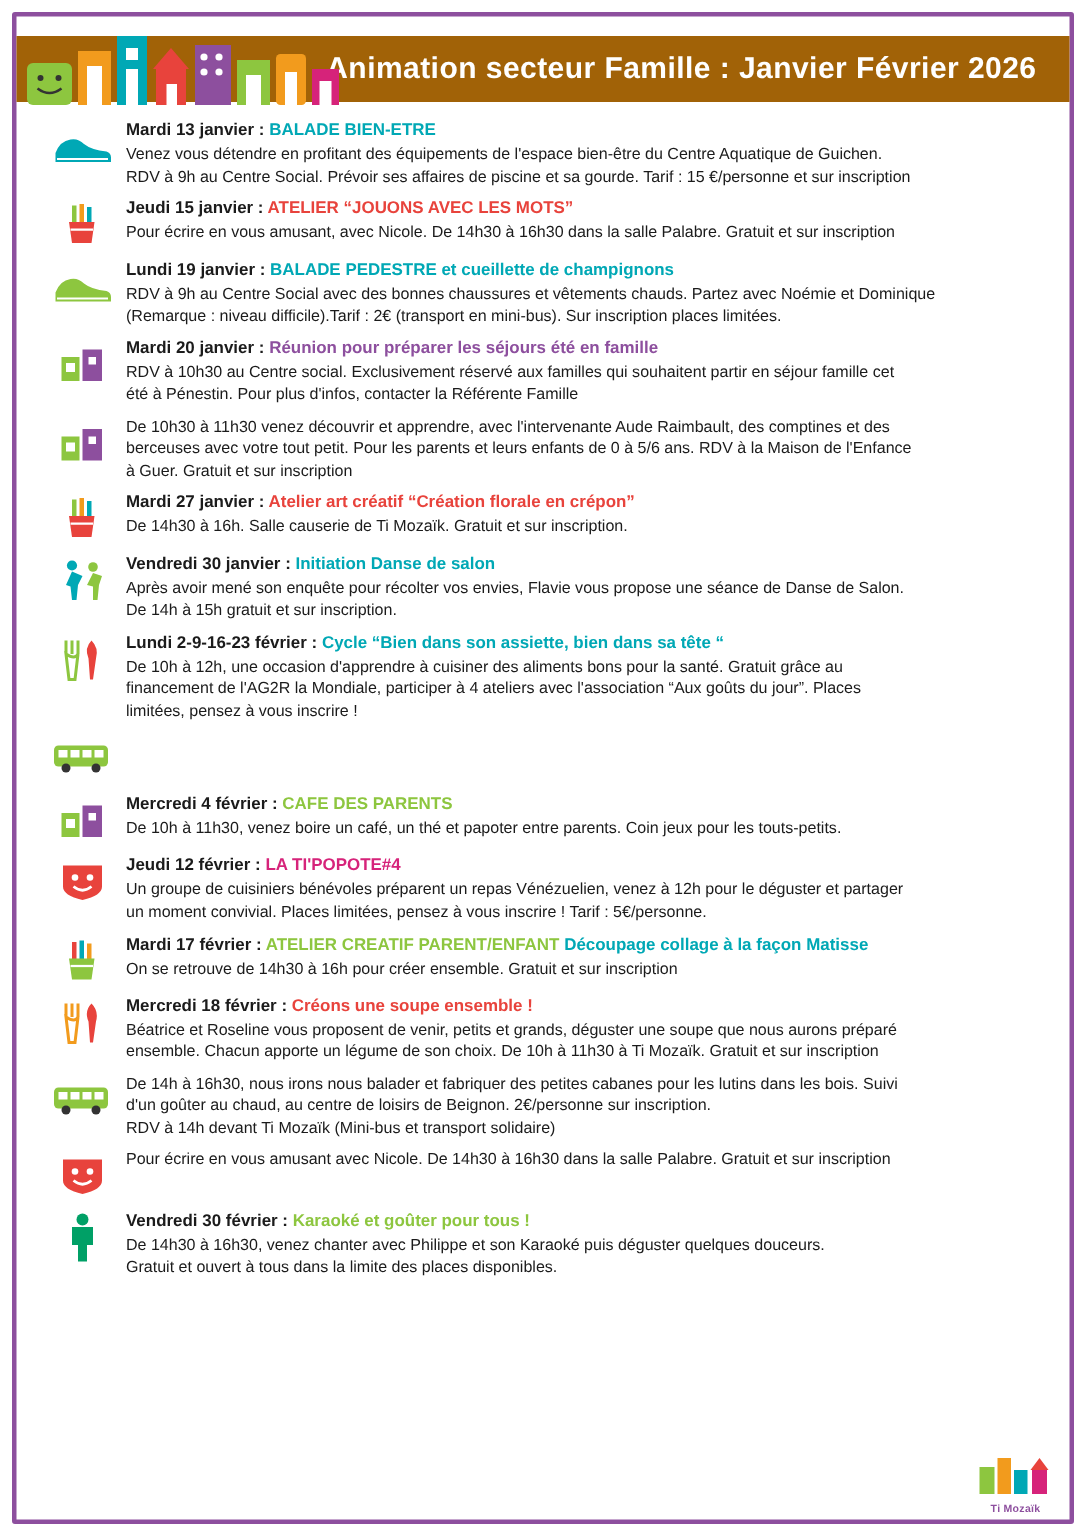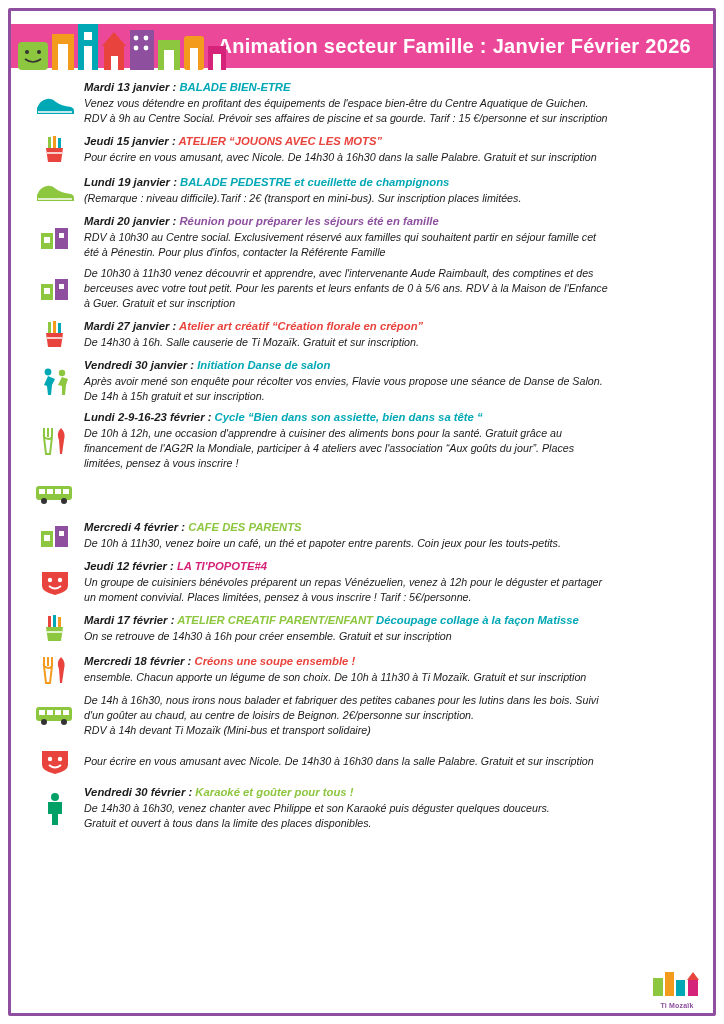--- a/index.html
+++ b/index.html
@@ -26,21 +26,21 @@
     border: 3px solid #8d4f9e;
     border-radius: 2px;
   }
   
   .header {
     position: absolute;
     left: 11px;
     top: 24px;
     width: 702px;
     height: 44px;
-    background: #ec4899;
+    background: #a16207;
     display: flex;
     align-items: center;
     justify-content: flex-end;
     padding-right: 22px;
     z-index: 3;
   }
   .header-title {
     color: #ffffff;
     font-size: 20px;
     font-weight: bold;
@@ -61,23 +61,22 @@
     position: absolute;
     left: 18px;
     top: 76px;
     width: 688px;
     bottom: 18px;
     padding: 4px 10px 0 10px;
     overflow: hidden;
   }
   .entry {
     display: flex;
-    align-items: center;
+    align-items: flex-start;
     margin-bottom: 7px;
-    font-style: italic;
   }
   .entry-icon {
     flex: 0 0 54px;
     width: 54px;
     height: 34px;
     display: flex;
     align-items: center;
     justify-content: center;
     padding-top: 2px;
   }
@@ -207,20 +206,21 @@
         <svg width="42" height="24" viewBox="0 0 42 24">
             <path d="M3 16 q3 -8 10 -9 q5 -1 9 3 q5 4 15 5 q3 1 3 4 l0 3 l-37 0 z" fill="#8dc63f"></path>
             <path d="M4 20 h34" stroke="#ffffff" stroke-width="1.4"></path>
           </svg>
       </div>
       <div class="entry-body">
         <div class="entry-title">
           <span class="entry-date">Lundi 19 janvier : </span><span class="entry-head" style="color:#00a8b5">BALADE PEDESTRE et cueillette de champignons</span>
         </div>
         <div class="entry-desc">
+          <span class="line">RDV à 9h au Centre Social avec des bonnes chaussures et vêtements chauds. Partez avec Noémie et Dominique</span>
           <span class="line">(Remarque : niveau difficile).Tarif : 2€ (transport en mini-bus). Sur inscription places limitées.</span>
         </div>
       </div>
     </div>
 
     <div class="entry">
       <div class="entry-icon">
         <svg width="34" height="26" viewBox="0 0 34 26">
             <rect x="3" y="8" width="12" height="16" fill="#8dc63f"></rect>
             <rect x="17" y="3" width="13" height="21" fill="#8d4f9e"></rect>
@@ -396,20 +396,21 @@
         <svg width="26" height="30" viewBox="0 0 26 30">
             <path d="M6 2 v9 M10 2 v9 M2 2 v9 M2 11 q6 4 8 0 l-2 17 h-4 z" stroke="#f29b1d" stroke-width="2" fill="none"></path>
             <path d="M19 2 q5 5 3 12 l-2 14 h-2 l-1 -14 q-3 -7 2 -12 z" fill="#e8433c"></path>
           </svg>
       </div>
       <div class="entry-body">
         <div class="entry-title">
           <span class="entry-date">Mercredi 18 février : </span><span class="entry-head" style="color:#e8433c">Créons une soupe ensemble !</span>
         </div>
         <div class="entry-desc">
+          <span class="line">Béatrice et Roseline vous proposent de venir, petits et grands, déguster une soupe que nous aurons préparé</span>
           <span class="line">ensemble. Chacun apporte un légume de son choix. De 10h à 11h30 à Ti Mozaïk. Gratuit et sur inscription</span>
         </div>
       </div>
     </div>
 
     <div class="entry">
       <div class="entry-icon">
         <svg width="42" height="22" viewBox="0 0 42 22">
             <rect x="2" y="2" width="36" height="14" rx="3" fill="#8dc63f"></rect>
             <rect x="5" y="5" width="6" height="5" fill="#ffffff"></rect>

